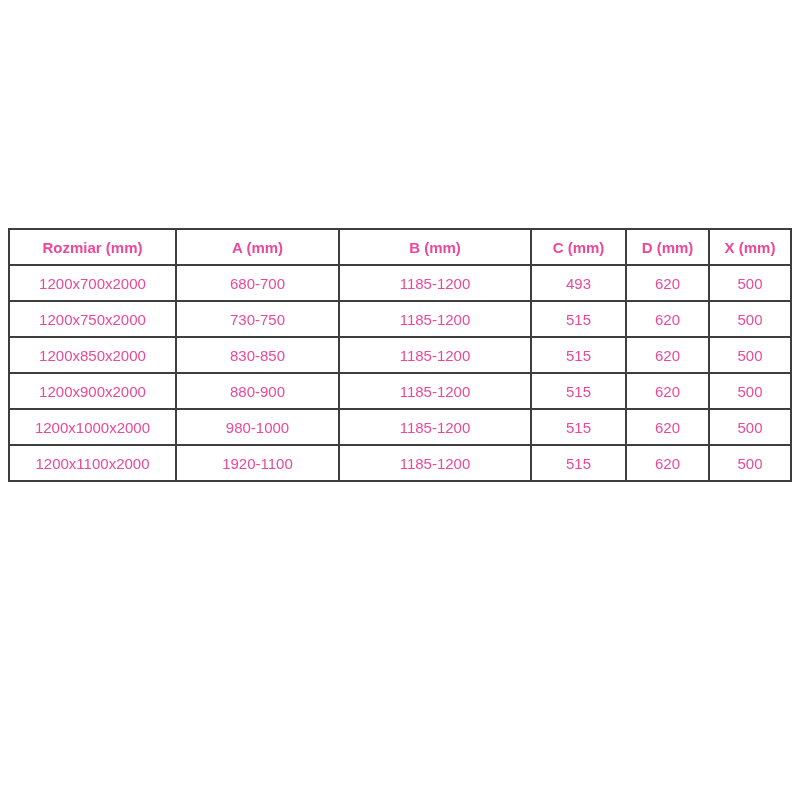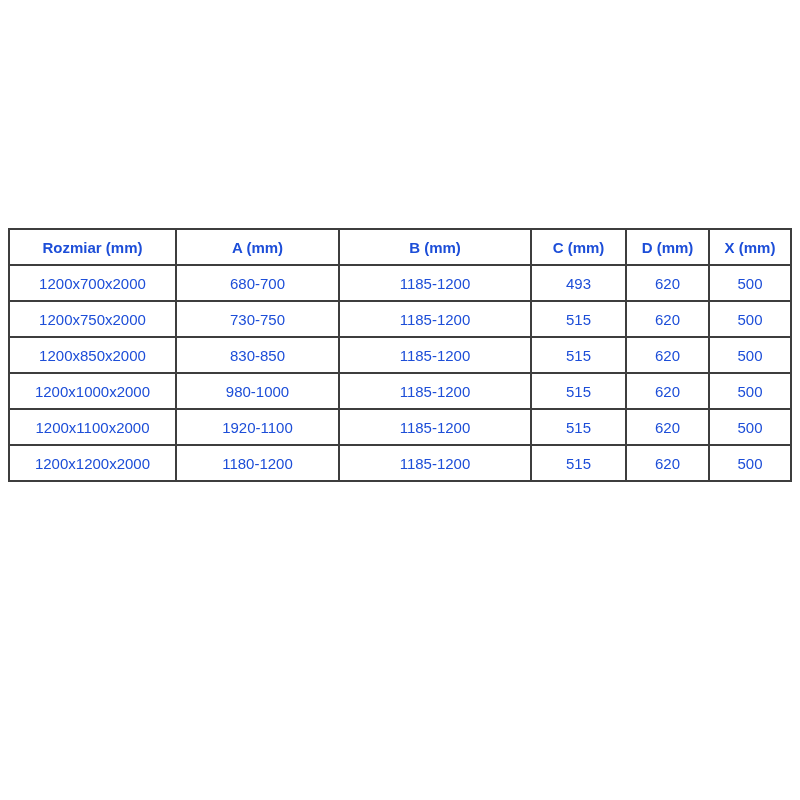--- a/index.html
+++ b/index.html
@@ -27,21 +27,21 @@
     background: #ffffff;
   }
   table.spec-table th,
   table.spec-table td {
     border: 2px solid #3e3e3e;
     height: 34px;
     padding: 0 8px;
     text-align: center;
     vertical-align: middle;
     font-size: 15px;
-    color: #1d4ed8;
+    color: #ec4899;
     white-space: nowrap;
     overflow: hidden;
   }
   table.spec-table th {
     font-weight: bold;
   }
   table.spec-table td {
     font-weight: normal;
     border-radius: 9px;
   }
@@ -88,38 +88,38 @@
         </tr>
         <tr>
           <td>1200x850x2000</td>
           <td>830-850</td>
           <td>1185-1200</td>
           <td>515</td>
           <td>620</td>
           <td>500</td>
         </tr>
         <tr>
+          <td>1200x900x2000</td>
+          <td>880-900</td>
+          <td>1185-1200</td>
+          <td>515</td>
+          <td>620</td>
+          <td>500</td>
+        </tr>
+        <tr>
           <td>1200x1000x2000</td>
           <td>980-1000</td>
           <td>1185-1200</td>
           <td>515</td>
           <td>620</td>
           <td>500</td>
         </tr>
         <tr>
           <td>1200x1100x2000</td>
           <td>1920-1100</td>
           <td>1185-1200</td>
           <td>515</td>
           <td>620</td>
           <td>500</td>
         </tr>
-        <tr>
-          <td>1200x1200x2000</td>
-          <td>1180-1200</td>
-          <td>1185-1200</td>
-          <td>515</td>
-          <td>620</td>
-          <td>500</td>
-        </tr>
       </tbody>
   </table>
 </div>
 
 </body></html>

